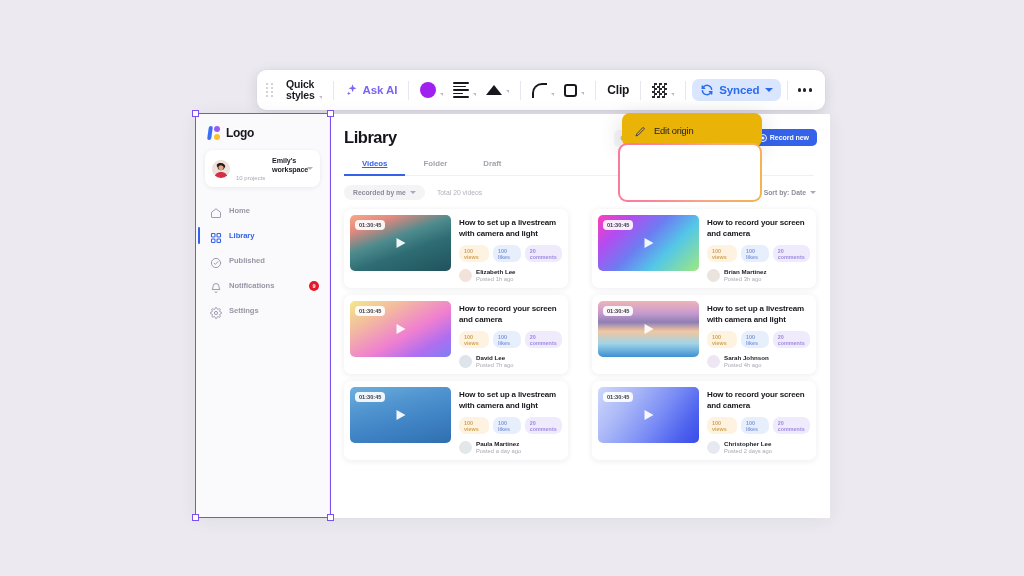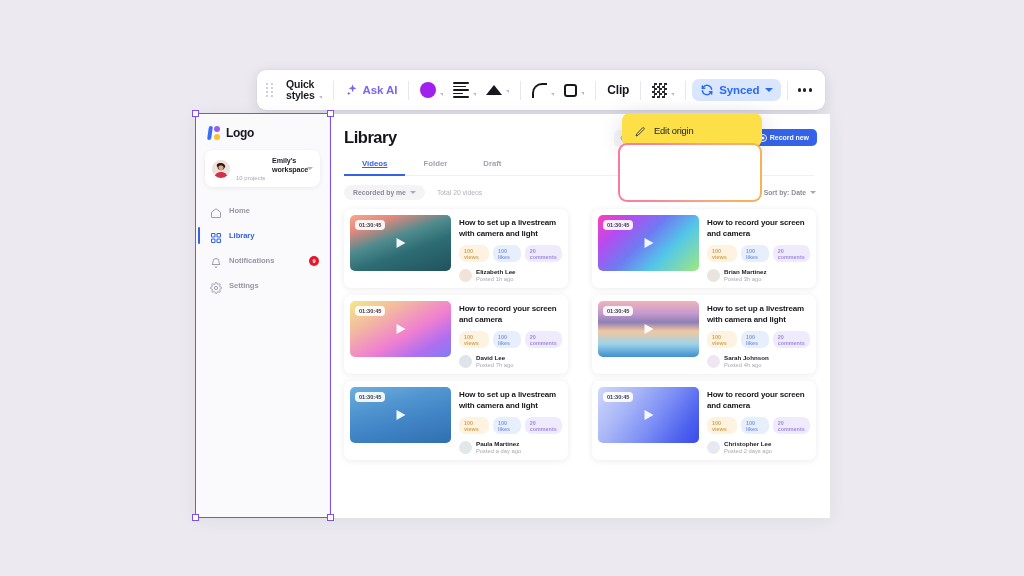--- a/index.html
+++ b/index.html
@@ -161,21 +161,21 @@
 
   
   .sel { position: absolute; left: 195px; top: 113px; width: 136px; height: 405px; border: 1.6px solid #7b4ff0; pointer-events: none; }
   .hndl { position: absolute; width: 7px; height: 7px; background: #fff; border: 1.4px solid #7b4ff0; }
   .hndl.tl { left: -4px; top: -4px; } .hndl.tr { right: -4px; top: -4px; }
   .hndl.bl { left: -4px; bottom: -4px; } .hndl.br { right: -4px; bottom: -4px; }
 
   
   .ctx {
     position: absolute; left: 622px; top: 113px; width: 140px;
-    background: #fde047; border-radius: 8px; box-shadow: 0 5px 22px rgba(30,25,60,.16);
+    background: #eab308; border-radius: 8px; box-shadow: 0 5px 22px rgba(30,25,60,.16);
     padding: 5px 0; overflow: visible;
   }
   .ctx-item { display: flex; align-items: center; gap: 8px; padding: 6px 12px; }
   .ctx-label { font-size: 9.4px; font-weight: 500; color: #1d1d27; letter-spacing: -.2px; }
   .ctx-ic { width: 12px; height: 12px; flex: 0 0 12px; color: #3a3a46; }
   .ctx-hl {
     position: absolute; left: -4px; top: 30px; width: 144px; height: 59px;
     border-radius: 9px; padding: 2.2px;
     background: linear-gradient(100deg, #f97a9b 0%, #f9849a 28%, #f7a684 62%, #f5b44e 100%);
   }
@@ -328,20 +328,29 @@
         <div class="nav-item active">
           <span class="ic">
             <svg viewBox="0 0 24 24" fill="none" stroke="currentColor" stroke-width="2.2">
                 <rect x="3" y="3" width="7" height="7" rx="1.6"></rect>
                 <rect x="14" y="3" width="7" height="7" rx="1.6"></rect>
                 <rect x="3" y="14" width="7" height="7" rx="1.6"></rect>
                 <rect x="14" y="14" width="7" height="7" rx="1.6"></rect>
               </svg>
           </span>
           <span class="nav-label">Library</span>
+        </div>
+        <div class="nav-item">
+          <span class="ic">
+            <svg viewBox="0 0 24 24" fill="none" stroke="currentColor" stroke-width="2" stroke-linecap="round">
+                <circle cx="12" cy="12" r="9.2"></circle>
+                <path d="M8 12.3l2.6 2.6L16.2 9"></path>
+              </svg>
+          </span>
+          <span class="nav-label">Published</span>
         </div>
         <div class="nav-item">
           <span class="ic">
             <svg viewBox="0 0 24 24" fill="none" stroke="currentColor" stroke-width="2" stroke-linejoin="round">
                 <path d="M6 9a6 6 0 0 1 12 0c0 5 2 6 2 6H4s2-1 2-6z"></path>
                 <path d="M10 19a2 2 0 0 0 4 0"></path>
               </svg>
           </span>
           <span class="nav-label">Notifications</span>
           <span class="badge">9</span>

